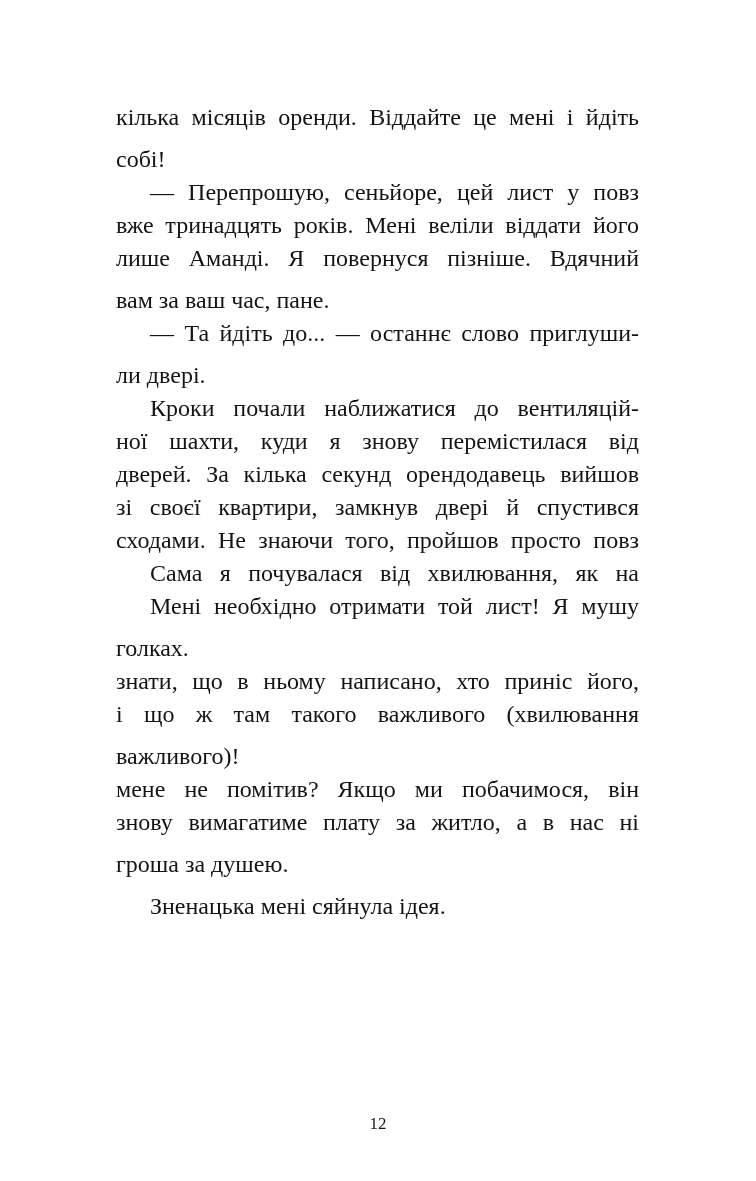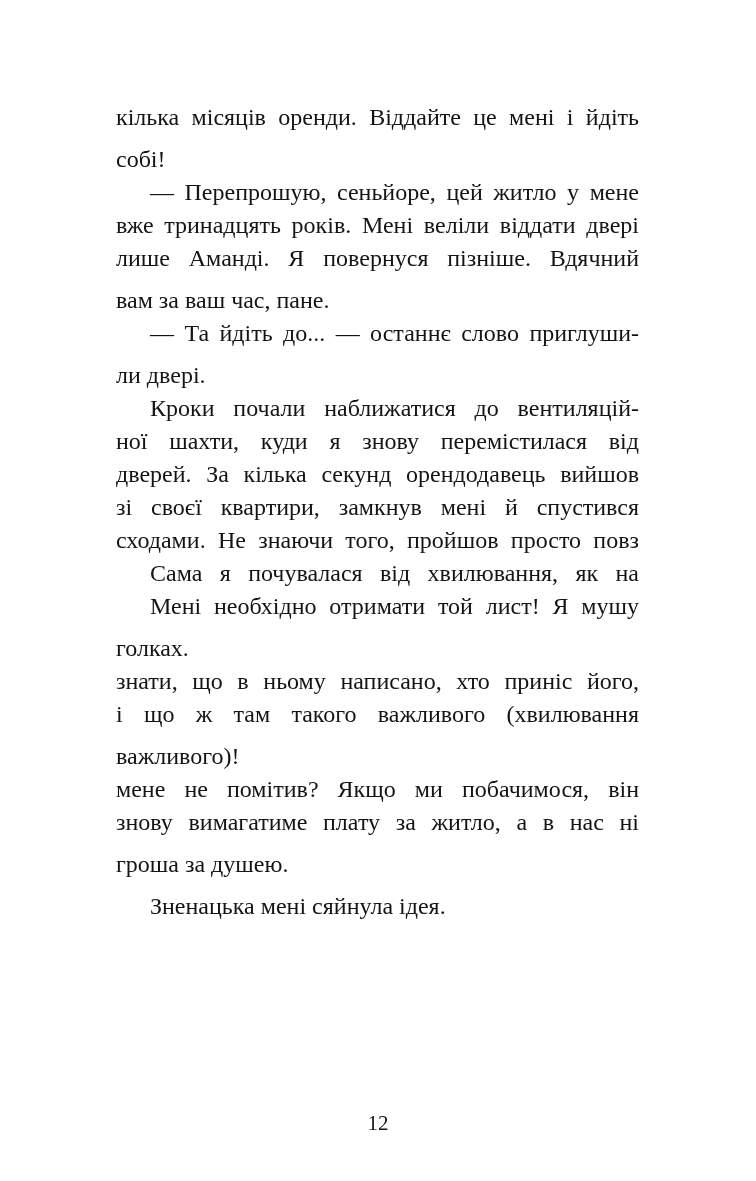--- a/index.html
+++ b/index.html
@@ -40,42 +40,42 @@
   }
   .line.indent {
     text-indent: 34px;
   }
   .page-number {
     position: absolute;
     top: 1107px;
     left: 0;
     width: 100%;
     text-align: center;
-    font-size: 21px;
+    font-size: 17px;
     line-height: 33px;
     color: #141414;
   }
 </style>
 </head>
 <body>
 
 <div class="book-page">
   <div class="text-block">
       <div class="line">кілька місяців оренди. Віддайте це мені і йдіть</div>
       <div class="line last">собі!</div>
-      <div class="line indent">— Перепрошую, сеньйоре, цей житло у мене</div>
-      <div class="line">вже тринадцять років. Мені веліли віддати двері</div>
+      <div class="line indent">— Перепрошую, сеньйоре, цей лист у повз</div>
+      <div class="line">вже тринадцять років. Мені веліли віддати його</div>
       <div class="line">лише Аманді. Я повернуся пізніше. Вдячний</div>
       <div class="line last">вам за ваш час, пане.</div>
       <div class="line indent">— Та йдіть до... — останнє слово приглуши-</div>
       <div class="line last">ли двері.</div>
       <div class="line indent">Кроки почали наближатися до вентиляцій-</div>
       <div class="line">ної шахти, куди я знову перемістилася від</div>
       <div class="line">дверей. За кілька секунд орендодавець вийшов</div>
-      <div class="line">зі своєї квартири, замкнув мені й спустився</div>
+      <div class="line">зі своєї квартири, замкнув двері й спустився</div>
       <div class="line">сходами. Не знаючи того, пройшов просто повз</div>
       <div class="line indent">Сама я почувалася від хвилювання, як на</div>
       <div class="line indent">Мені необхідно отримати той лист! Я мушу</div>
       <div class="line last">голках.</div>
       <div class="line">знати, що в ньому написано, хто приніс його,</div>
       <div class="line">і що ж там такого важливого (хвилювання</div>
       <div class="line last">важливого)!</div>
       <div class="line">мене не помітив? Якщо ми побачимося, він</div>
       <div class="line">знову вимагатиме плату за житло, а в нас ні</div>
       <div class="line last">гроша за душею.</div>

